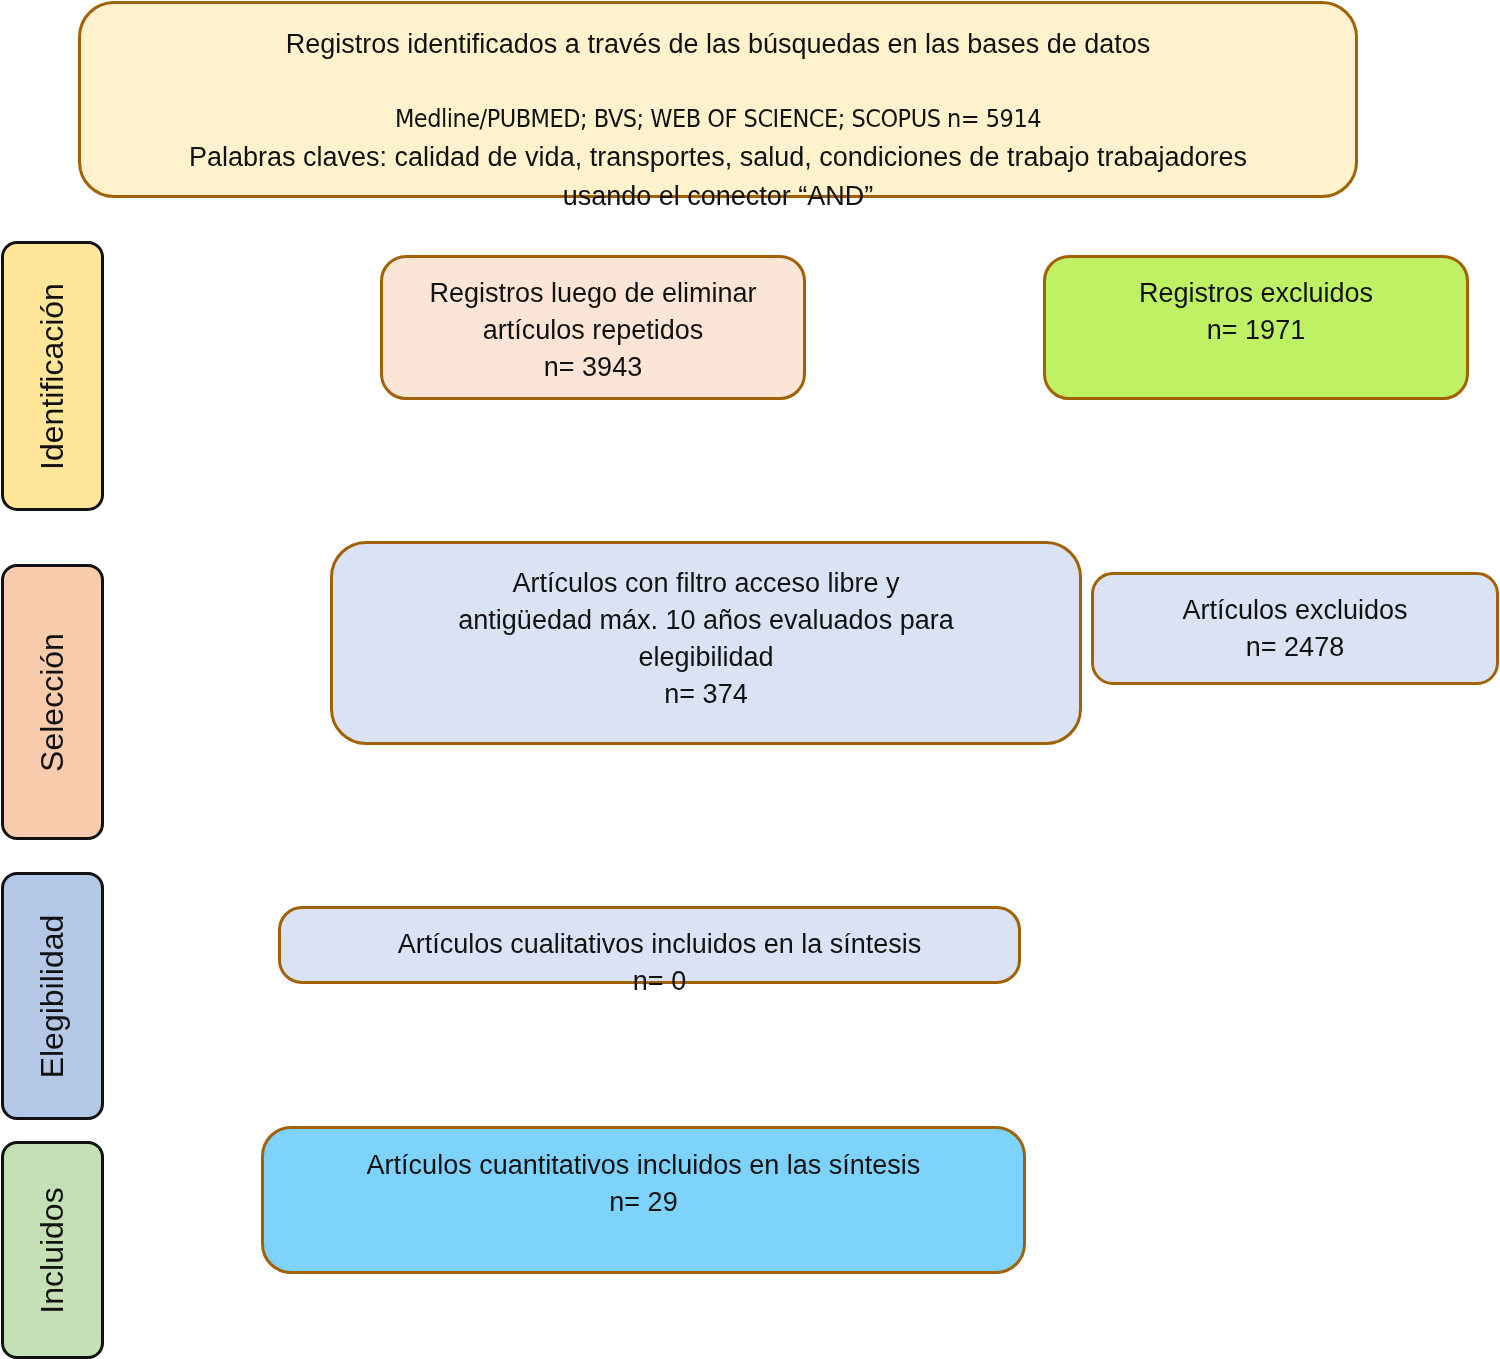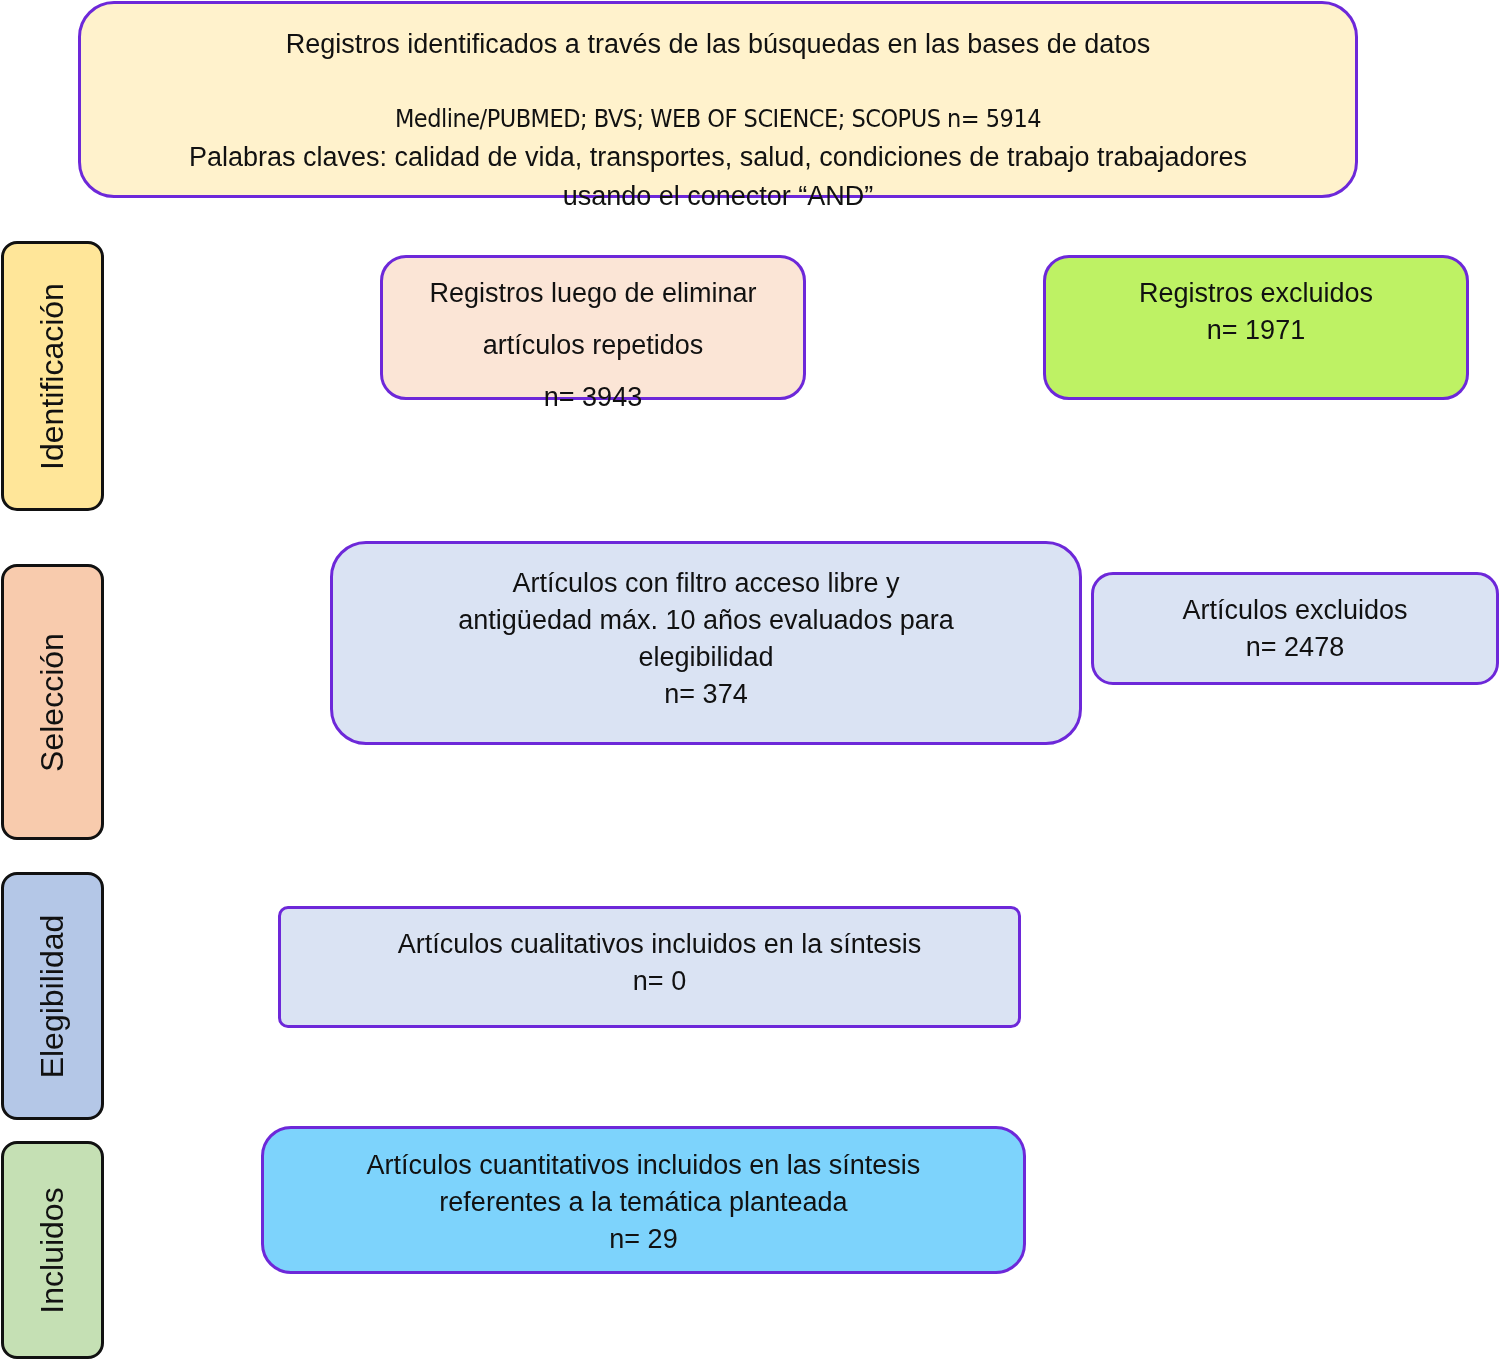--- a/index.html
+++ b/index.html
@@ -1,39 +1,39 @@
 <!DOCTYPE html>
 <html><head>
 <meta charset="utf-8">
 <style>
   html, body { margin: 0; padding: 0; background: #ffffff; }
   body { width: 1500px; height: 1359px; position: relative; overflow: hidden;
          font-family: "Liberation Sans", "DejaVu Sans", sans-serif; color: #111; }
-  .box { position: absolute; box-sizing: border-box; border: 3px solid #6d28d9;
+  .box { position: absolute; box-sizing: border-box; border: 3px solid #a16207;
          display: flex; flex-direction: column; align-items: center; justify-content: flex-start;
          text-align: center; font-size: 27px; line-height: 37px; }
   .box .line { display: block; white-space: nowrap; }
   .bold { font-weight: normal; }
   .stage { position: absolute; box-sizing: border-box; border: 3px solid #111; border-radius: 16px;
            display: flex; align-items: center; justify-content: center; }
   .stage span { display: block; transform: rotate(-90deg); white-space: nowrap; font-size: 32px; }
 
   #top { left: 78px; top: 1px; width: 1280px; height: 197px; border-radius: 36px;
          background: #fff2cc; font-size: 27px; line-height: 39px; padding-top: 21px; }
   #top .sub { font-family: "DejaVu Sans Condensed", "DejaVu Sans", sans-serif; font-size: 25px; letter-spacing: -0.5px; margin-top: 35px; }
 
   #dedup { left: 380px; top: 255px; width: 426px; height: 145px; border-radius: 26px;
-           background: #fbe5d6; padding-top: 17px; gap: 15px; }
+           background: #fbe5d6; padding-top: 17px; }
   #excl1 { left: 1043px; top: 255px; width: 426px; height: 145px; border-radius: 26px;
            background: #bef264; padding-top: 17px; }
   #screen { left: 330px; top: 541px; width: 752px; height: 204px; border-radius: 36px;
             background: #dae3f3; padding-top: 21px; }
   #excl2 { left: 1091px; top: 572px; width: 408px; height: 113px; border-radius: 22px;
            background: #dae3f3; padding-top: 17px; }
-  #qual { left: 278px; top: 906px; width: 743px; height: 122px; border-radius: 10px;
+  #qual { left: 278px; top: 906px; width: 743px; height: 78px; border-radius: 24px;
           background: #dae3f3; padding-top: 17px; padding-left: 20px; }
   #quant { left: 261px; top: 1126px; width: 765px; height: 148px; border-radius: 30px;
            background: #7dd3fc; padding-top: 18px; }
 
   #st-ident { left: 1px; top: 241px; width: 103px; height: 270px; background: #ffe699; }
   #st-sel   { left: 1px; top: 564px; width: 103px; height: 276px; background: #f8cbad; }
   #st-eleg  { left: 1px; top: 872px; width: 103px; height: 248px; background: #b4c7e7; }
   #st-incl  { left: 1px; top: 1141px; width: 103px; height: 218px; background: #c5e0b4; }
 </style>
 </head>
@@ -80,15 +80,14 @@
   <span class="line">n= 2478</span>
 </div>
 
 <div id="qual" class="box">
   <span class="line">Artículos cualitativos incluidos en la síntesis</span>
   <span class="line">n= 0</span>
 </div>
 
 <div id="quant" class="box">
   <span class="line">Artículos cuantitativos incluidos en las síntesis</span>
-  <span class="line">referentes a la temática planteada</span>
   <span class="line bold">n= 29</span>
 </div>
 
 </body></html>

